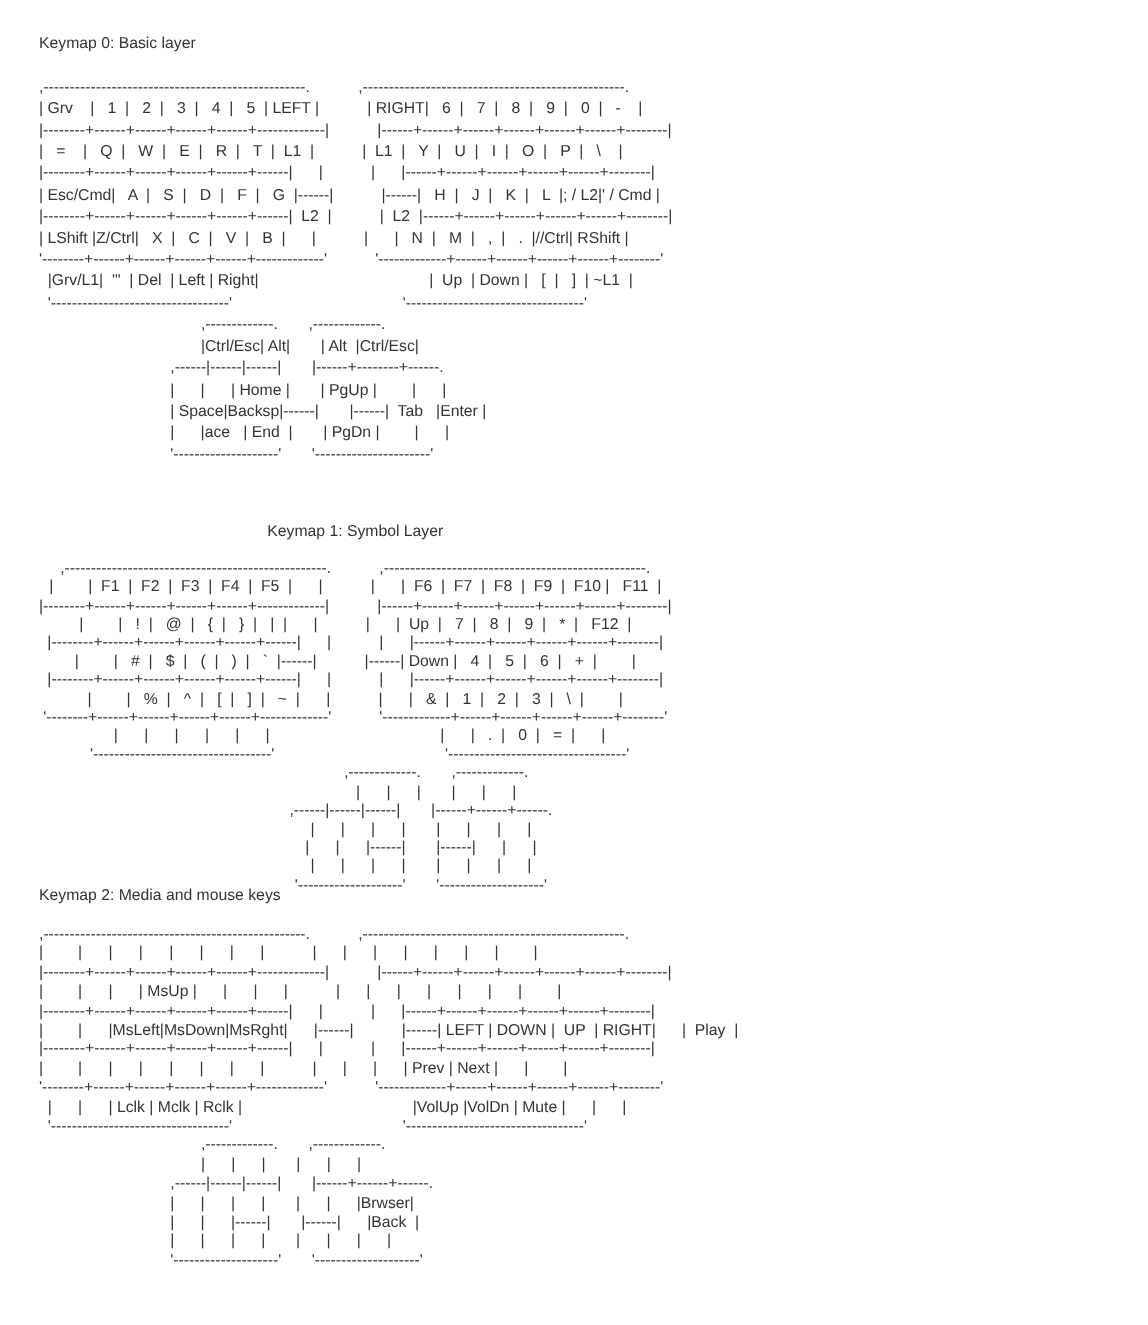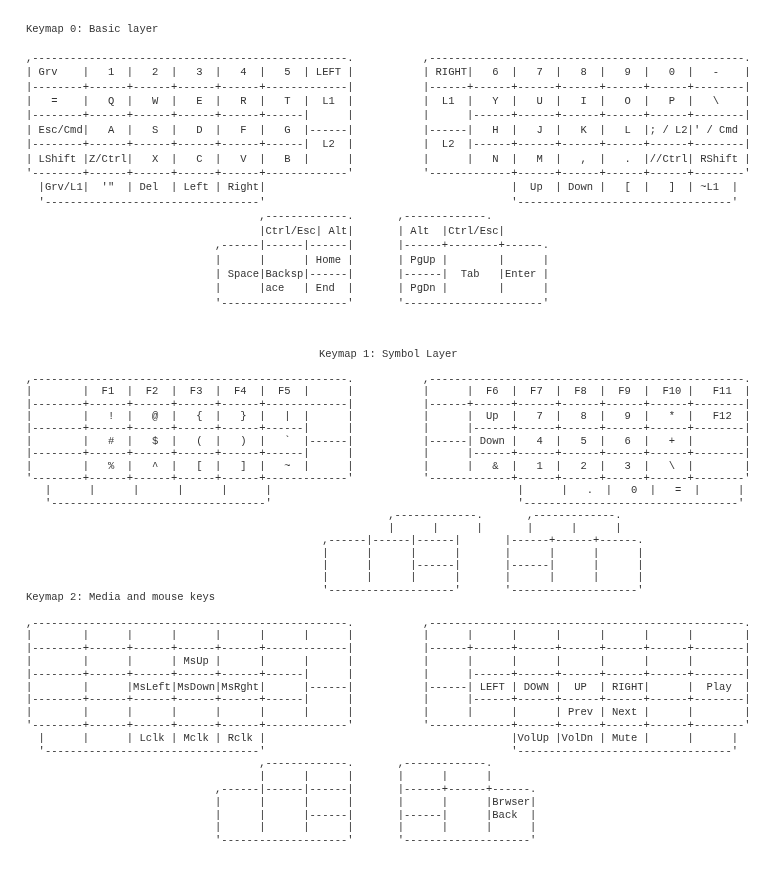--- a/index.html
+++ b/index.html
@@ -12,21 +12,21 @@
     width: 765px;
     height: 883px;
     background: #ffffff;
     overflow: hidden;
   }
   pre.keymap {
     position: absolute;
     left: 26px;
     margin: 0;
     padding: 0;
-    font-family: Liberation Mono, monospace;
+    font-family: Liberation Sans, sans-serif;
     font-size: 10.5px;
     font-weight: normal;
     color: #333333;
     white-space: pre;
     letter-spacing: 0;
   }
   #km0 { top: 22px;  line-height: 14.4px; }
   #km1 { top: 348px; line-height: 12.4px; text-align: center; }
   #km2 { top: 591px; line-height: 12.8px; }
 </style>

